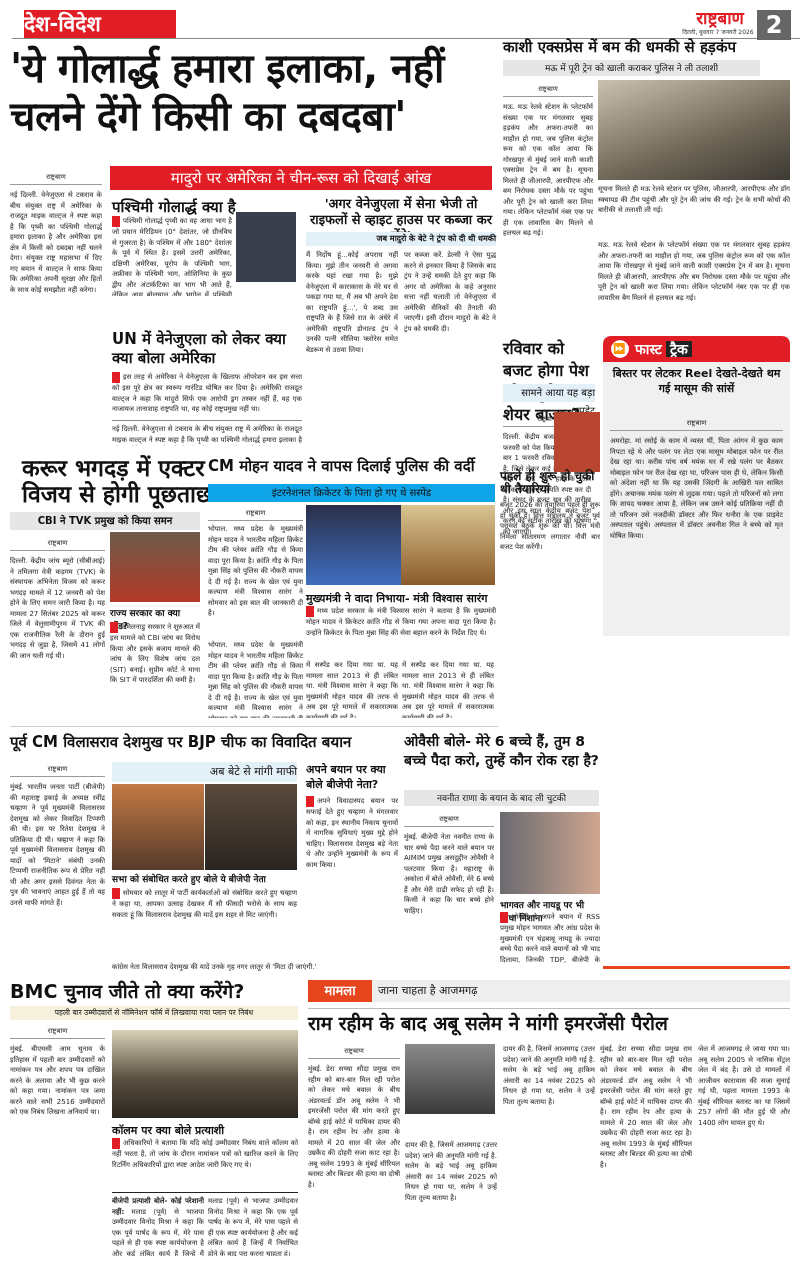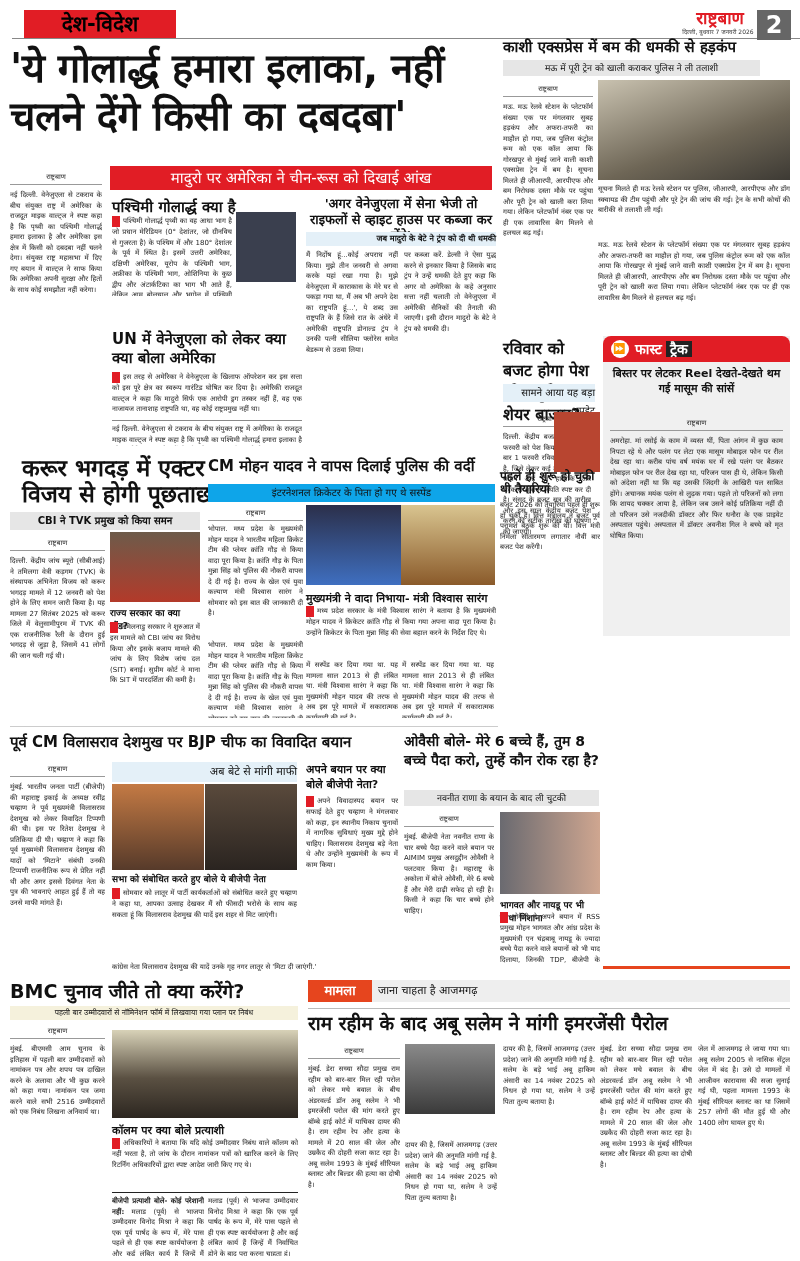--- a/index.html
+++ b/index.html
@@ -1,18 +1,18 @@
 <!DOCTYPE html>
 <html><head>
 <meta charset="utf-8">
 <style>
 *{box-sizing:border-box;margin:0;padding:0}
 body{width:800px;height:1261px;background:#fff;font-family:"DejaVu Sans",sans-serif;color:#111;position:relative;overflow:hidden}
 .abs{position:absolute}
-.sec-tag{left:24px;top:10px;width:152px;height:28px;background:#e11d25;color:#000000;font-weight:bold;font-size:21px;line-height:28px;text-align:center}
+.sec-tag{left:24px;top:10px;width:152px;height:28px;background:#e11d25;color:#ffffff;font-weight:bold;font-size:21px;line-height:28px;}
 .rule-top{left:12px;top:38px;width:788px;height:1px;background:#888}
 .brand{left:690px;top:8px;width:60px;text-align:center;color:#e11d25;font-weight:bold;font-size:17px;line-height:20px}
 .brand-date{left:668px;top:28px;width:100px;text-align:center;font-size:6px;color:#333}
 .pageno{left:757px;top:10px;width:34px;height:30px;background:#666;color:#fff;font-weight:bold;font-size:24px;line-height:30px;text-align:center}
 .mainhead{left:10px;top:44px;width:490px;font-weight:bold;font-size:40px;line-height:48px;letter-spacing:-0.5px}
 .redbar{left:110px;top:166px;width:382px;height:24px;background:#e11d25;color:#fff;font-size:15px;line-height:24px;text-align:center}
 .text{font-size:7px;line-height:10.5px;color:#222;text-align:justify}
 .byline{font-size:7px;color:#222;text-align:center;border-bottom:1px solid #999;padding-bottom:3px}
 .subhead{font-weight:bold;color:#111}
 .greybar{background:#e6e6e6;text-align:center;color:#111}

